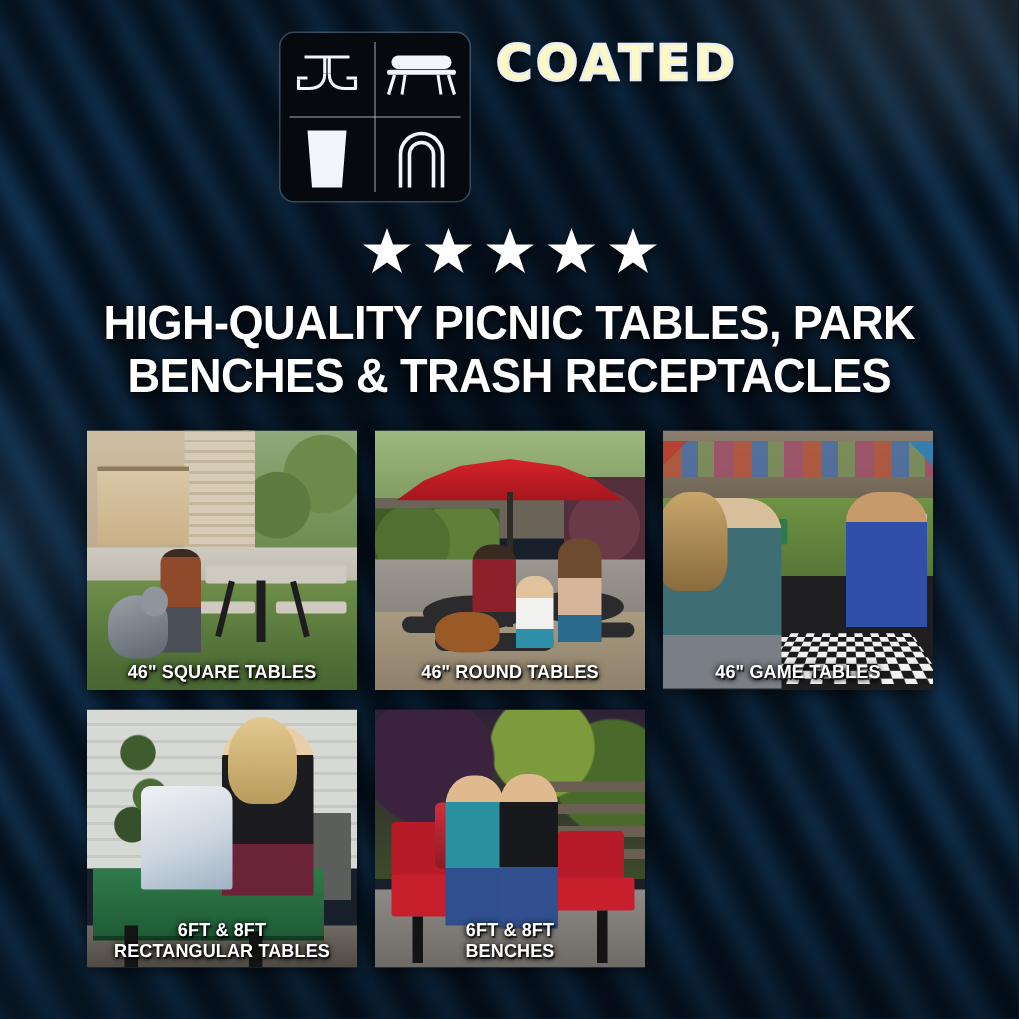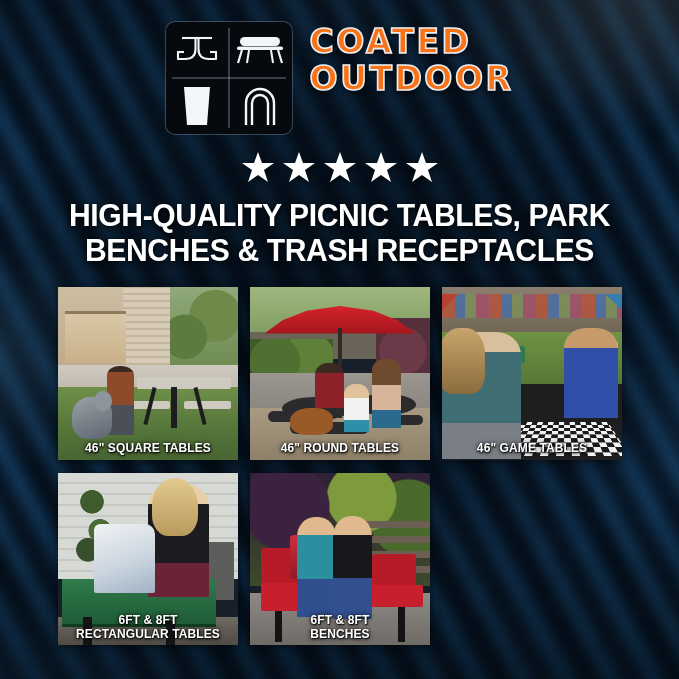--- a/index.html
+++ b/index.html
@@ -78,21 +78,21 @@
   .logo-words {
     display:flex; flex-direction:column; gap:2px;
     padding-top:2px;
   }
   .logo-word {
     font-family:"DejaVu Sans", sans-serif;
     font-size:33px;
     font-weight:700;
     letter-spacing:2.5px;
     line-height:1.07;
-    color:#f97316;
+    color:#fef9c3;
     -webkit-text-stroke:1.6px #e8eef4;
     text-shadow:
       0 0 1px rgba(255,255,255,.9),
       0 2px 5px rgba(0,0,0,.85);
     white-space:nowrap;
   }
 
   
   .stars {
     position:absolute; left:0; right:0; top:152px;
@@ -325,21 +325,20 @@
       <div class="logo-cell br">
         <svg width="42" height="42" viewBox="0 0 42 42">
           <path d="M7 40 V18 A14 14 0 0 1 35 18 V40" fill="none" stroke="#f2f6fa" stroke-width="2.4"></path>
           <path d="M13 40 V18 A8 8 0 0 1 29 18 V40" fill="none" stroke="#f2f6fa" stroke-width="2.4"></path>
         </svg>
       </div>
     </div>
 
     <div class="logo-words">
       <div class="logo-word">COATED</div>
-      <div class="logo-word">OUTDOOR</div>
     </div>
   </div>
 
   <div class="stars">
     <svg class="star" width="32" height="31" viewBox="0 0 32 31">
         <polygon points="16,0 20,11 32,11 22,18 26,30 16,23 6,30 10,18 0,11 12,11" fill="#ffffff"></polygon>
       </svg>
     <svg class="star" width="32" height="31" viewBox="0 0 32 31">
         <polygon points="16,0 20,11 32,11 22,18 26,30 16,23 6,30 10,18 0,11 12,11" fill="#ffffff"></polygon>
       </svg>

